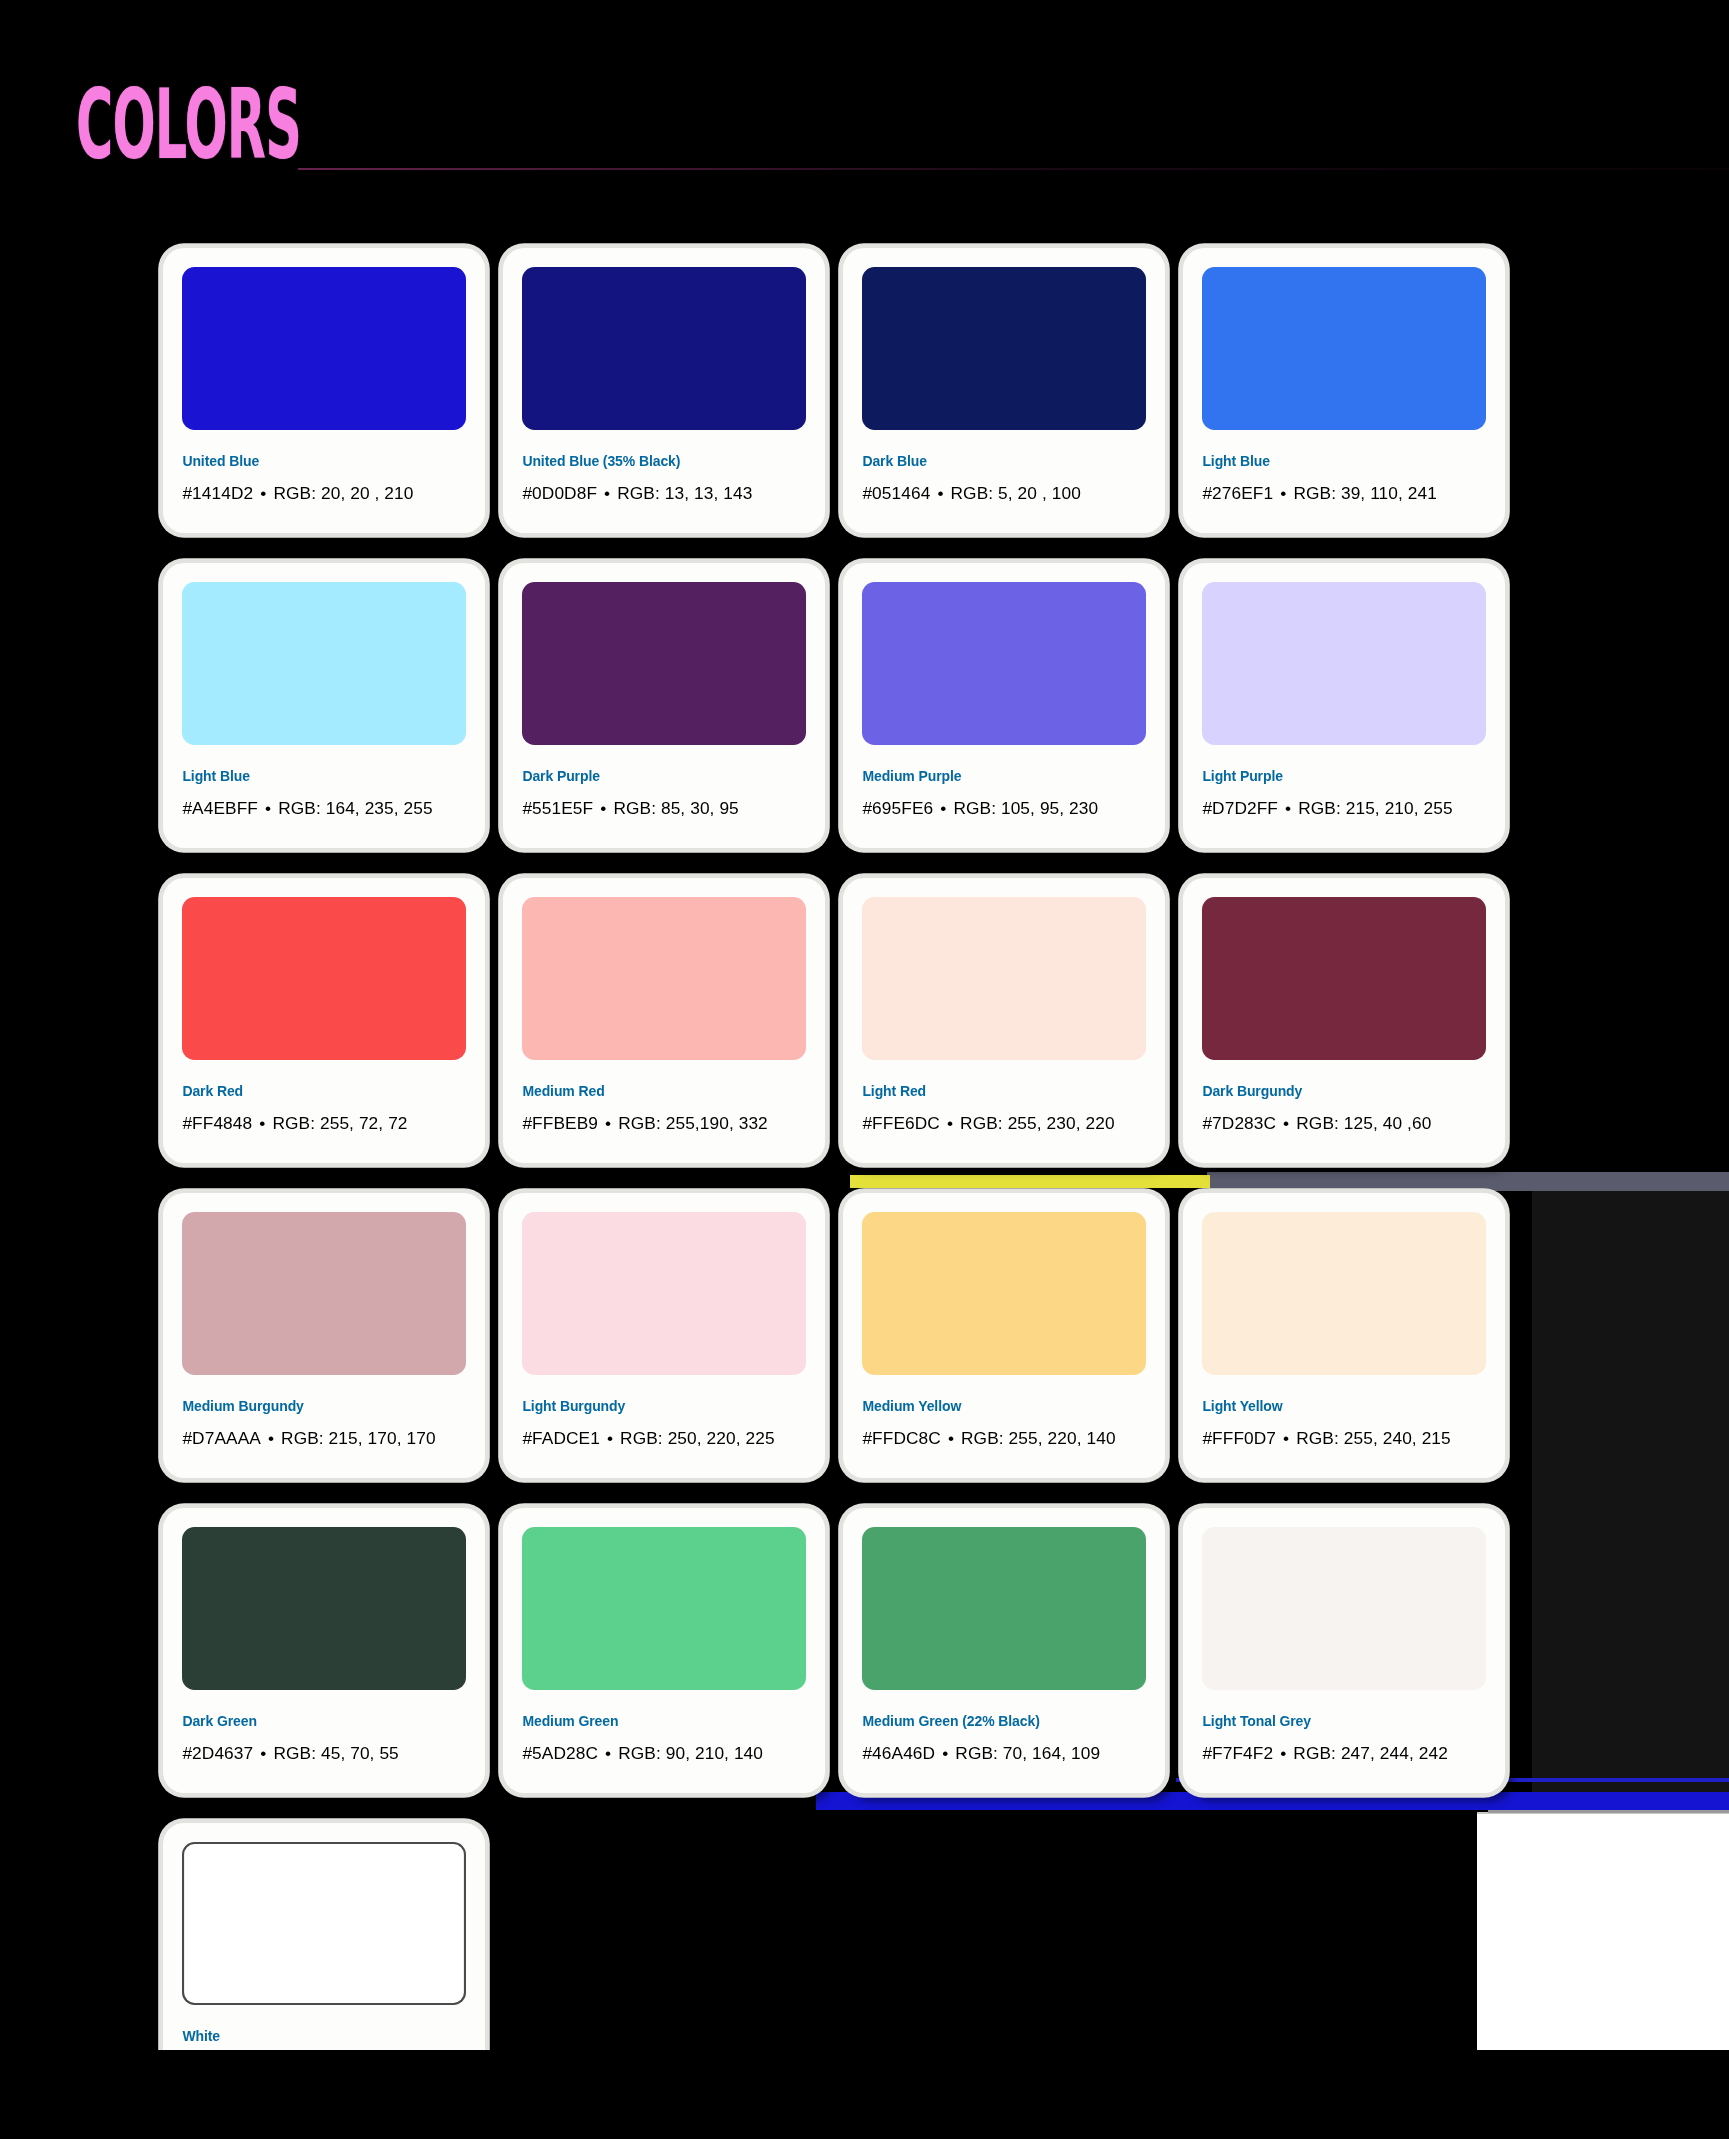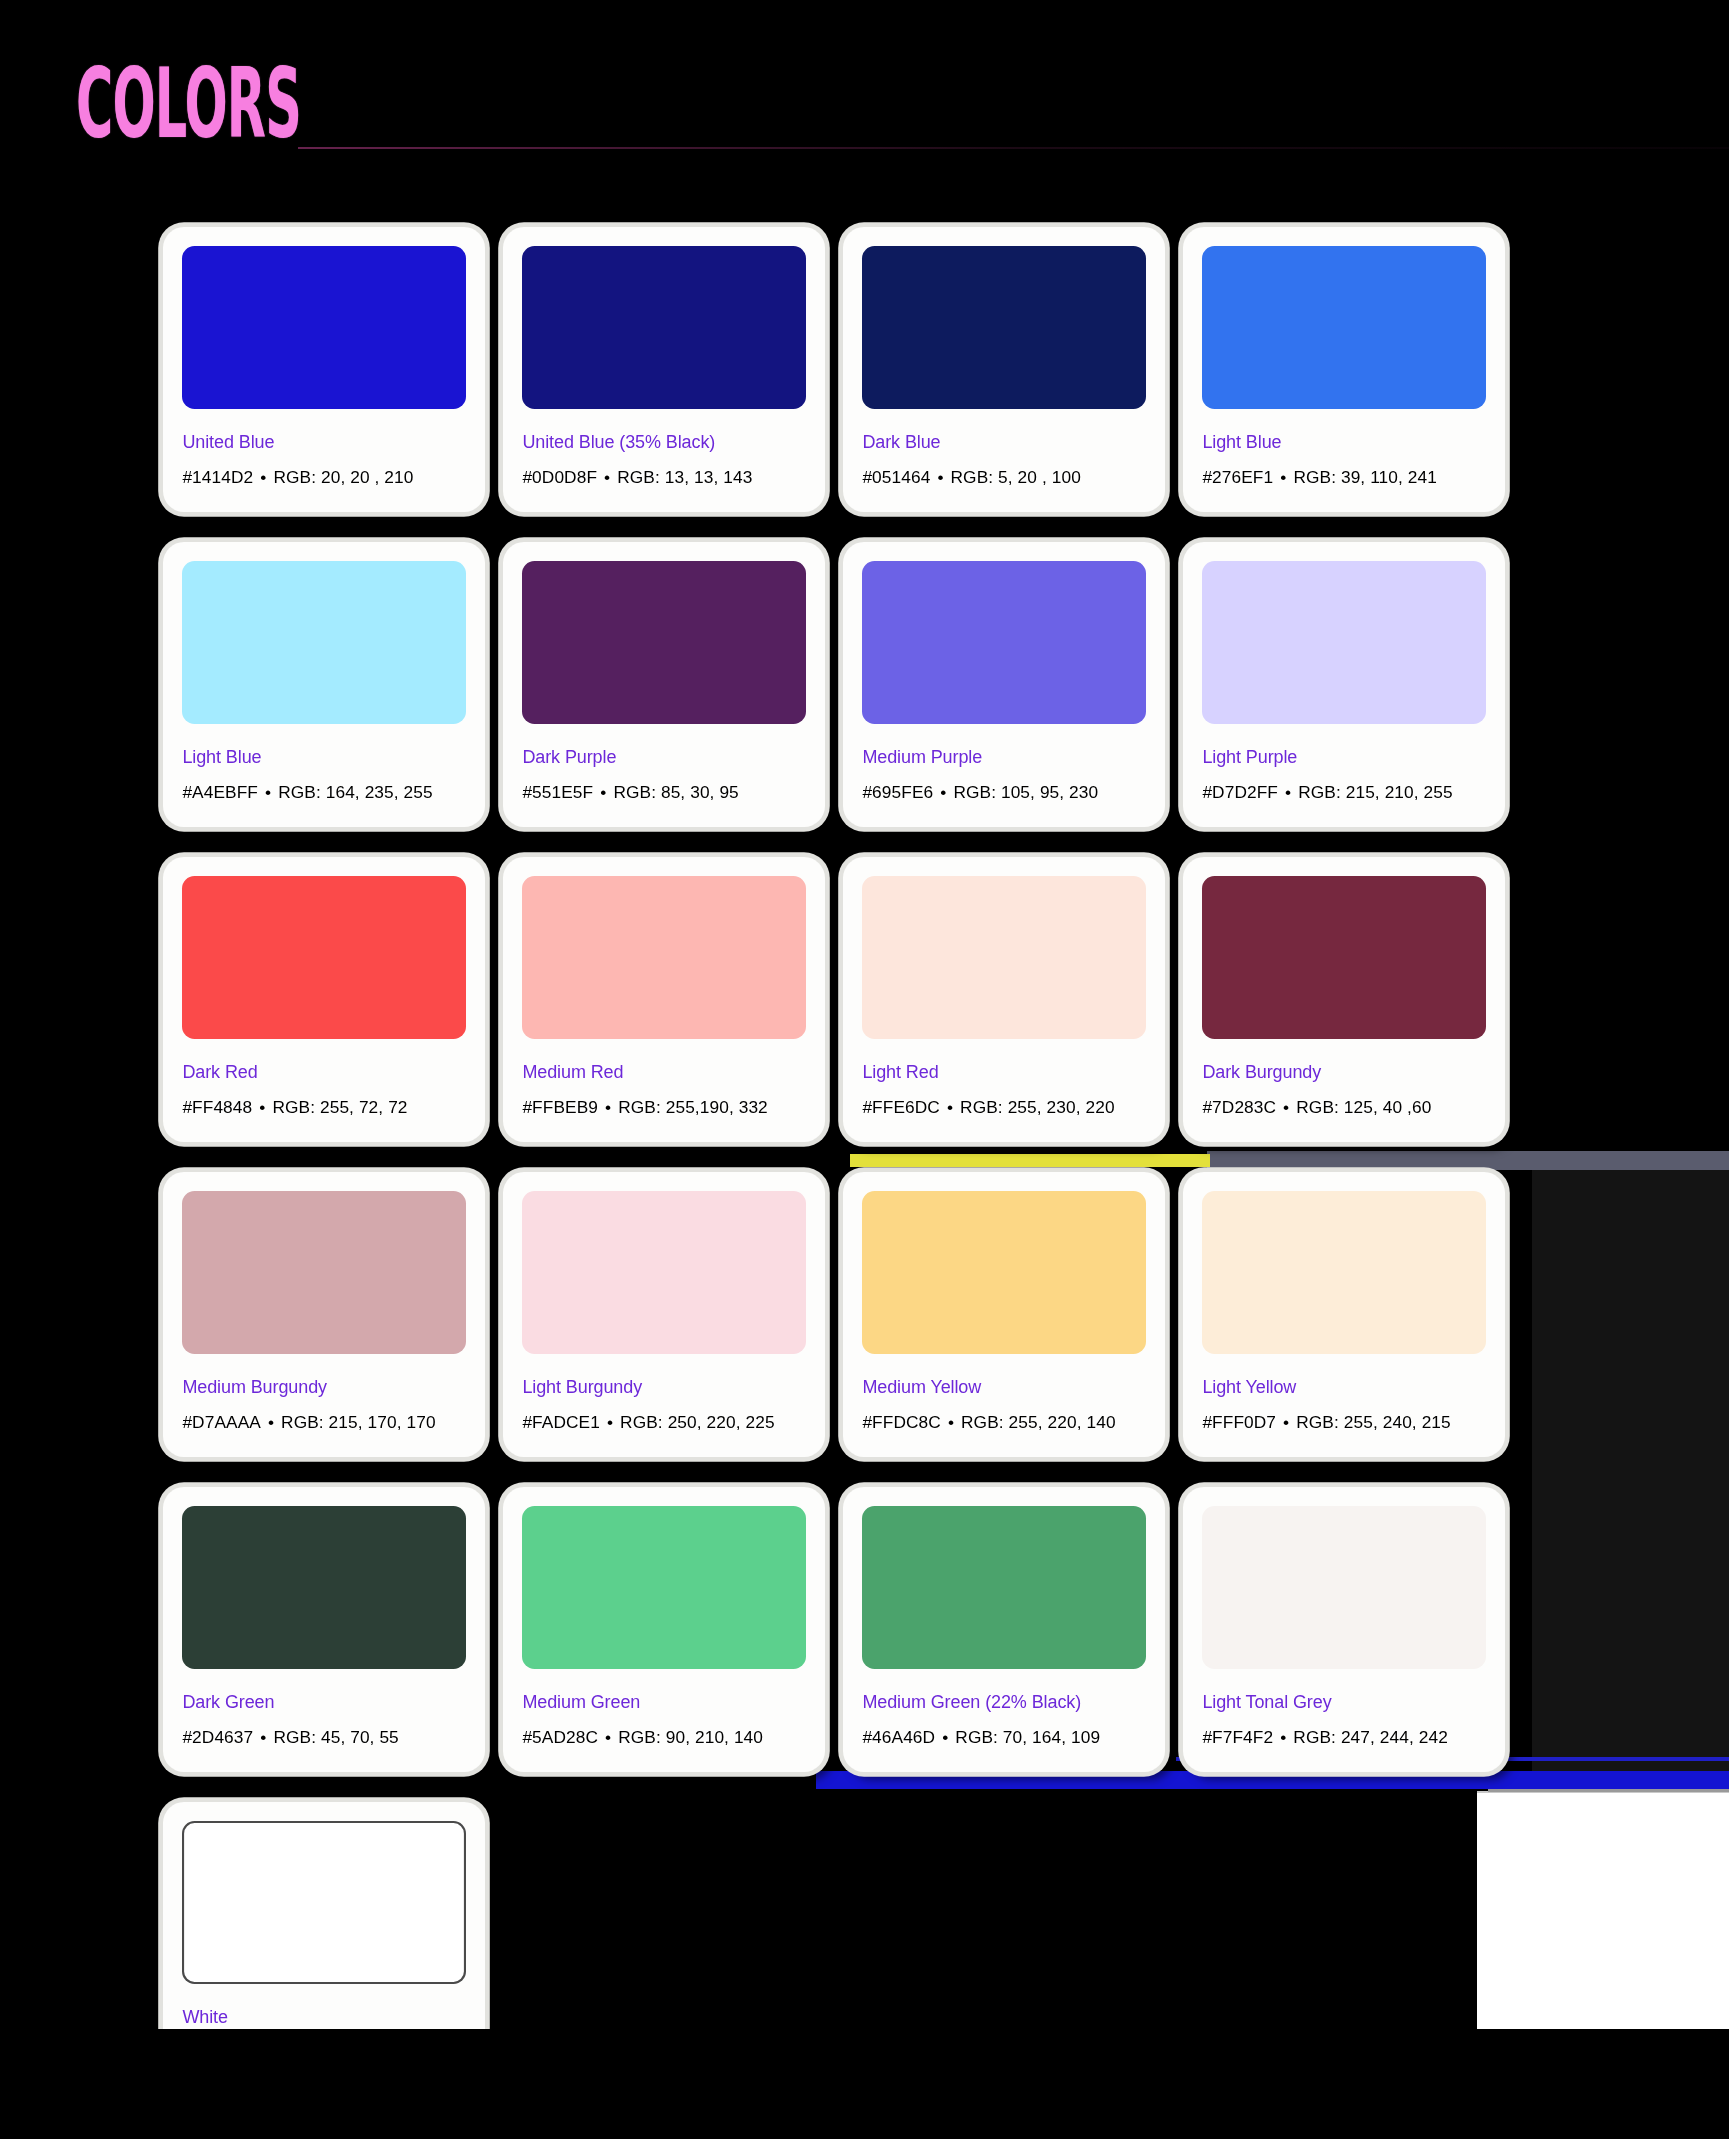--- a/index.html
+++ b/index.html
@@ -7,20 +7,21 @@
     width:1730px; height:2140px;
     background:#000000;
     font-family:"Liberation Sans", sans-serif;
     overflow:hidden;
   }
   #page {
     position:relative;
     width:1730px; height:2029px;
     background:#000000;
     overflow:hidden;
+    margin-top:21px;
   }
 
   
   .artifact { position:absolute; }
   #art-dark-right {
     left:1532px; top:1168px; width:197px; height:972px;
     background:#141414;
   }
   #art-slate-bar {
     left:1207px; top:1151px; width:522px; height:19.4px;
@@ -100,23 +101,23 @@
       0 0 0 4.8px #e2e2de,
       7px 7px 9.7px rgba(0,0,0,0.55);
   }
   .swatch-chip {
     width:284px; height:163px;
     border-radius:12.5px;
   }
   .swatch-chip.bordered { box-shadow: inset 0 0 0 2.1px #4a4a4a; }
   .swatch-name {
     margin-top:23px;
-    font-size:18px;
-    font-weight:normal;
-    color:#6d28d9;
+    font-size:14px;
+    font-weight:bold;
+    color:#0369a1;
     letter-spacing:-0.1px;
     white-space:nowrap;
   }
   .swatch-meta {
     margin-top:14px;
     font-size:17.3px;
     color:#000000;
     letter-spacing:0.1px;
     white-space:nowrap;
   }

